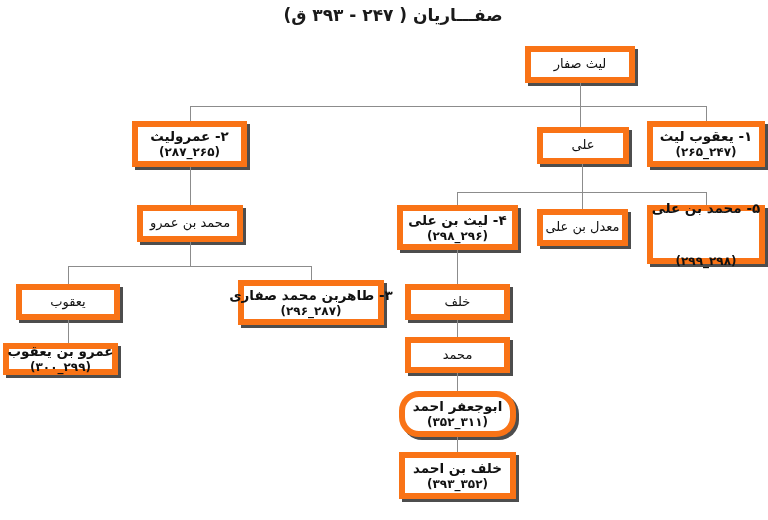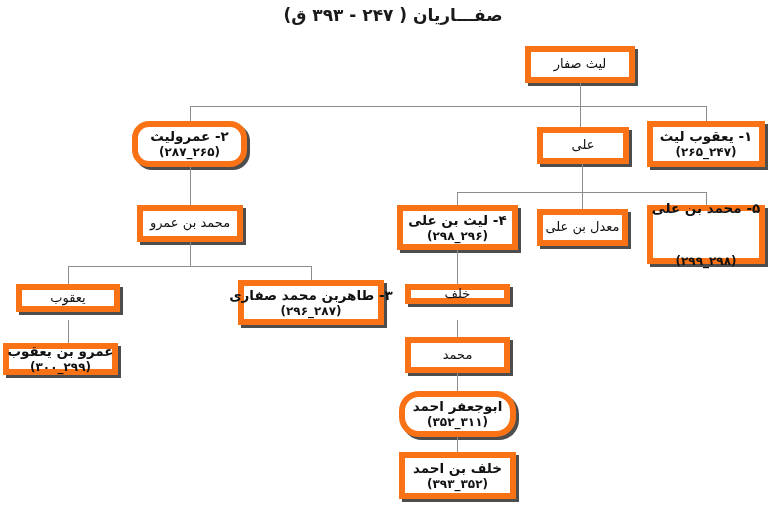--- a/index.html
+++ b/index.html
@@ -57,21 +57,21 @@
 
 <div id="canvas">
 
   <div class="title">صفـــاریان ( ۲۴۷ - ۳۹۳ ق)</div>
 
   <div class="node" style="left:525px;top:46px;width:110px;height:37px;">
     <div class="nm">لیث صفار</div>
 
   </div>
 
-  <div class="node bold" style="left:132px;top:121px;width:115px;height:46px;border-radius:17px;">
+  <div class="node bold" style="left:132px;top:121px;width:115px;height:46px;">
     <div class="nm">۲- عمرولیث</div>
     <div class="dt">(۲۶۵_۲۸۷)</div>
   </div>
   <div class="node" style="left:537px;top:127px;width:92px;height:37px;">
     <div class="nm">علی</div>
 
   </div>
   <div class="node bold" style="left:647px;top:121px;width:118px;height:46px;">
     <div class="nm">۱- یعقوب لیث</div>
     <div class="dt">(۲۴۷_۲۶۵)</div>
@@ -87,29 +87,29 @@
   </div>
   <div class="node" style="left:537px;top:209px;width:91px;height:37px;">
     <div class="nm">معدل بن علی</div>
 
   </div>
   <div class="node bold" style="left:647px;top:205px;width:118px;height:59px;gap:37px;">
     <div class="nm">۵- محمد بن علی</div>
     <div class="dt">(۲۹۸_۲۹۹)</div>
   </div>
 
-  <div class="node" style="left:16px;top:284px;width:104px;height:28px;">
+  <div class="node" style="left:16px;top:284px;width:104px;height:36px;">
     <div class="nm">یعقوب</div>
 
   </div>
   <div class="node bold" style="left:238px;top:280px;width:146px;height:45px;">
     <div class="nm">۳- طاهربن محمد صفاری</div>
     <div class="dt">(۲۸۷_۲۹۶)</div>
   </div>
-  <div class="node" style="left:405px;top:284px;width:105px;height:20px;">
+  <div class="node" style="left:405px;top:284px;width:105px;height:36px;">
     <div class="nm">خلف</div>
 
   </div>
 
   <div class="node" style="left:405px;top:337px;width:105px;height:36px;">
     <div class="nm">محمد</div>
 
   </div>
   <div class="node bold" style="left:3px;top:343px;width:115px;height:32px;">
     <div class="nm">عمرو بن یعقوب</div>

